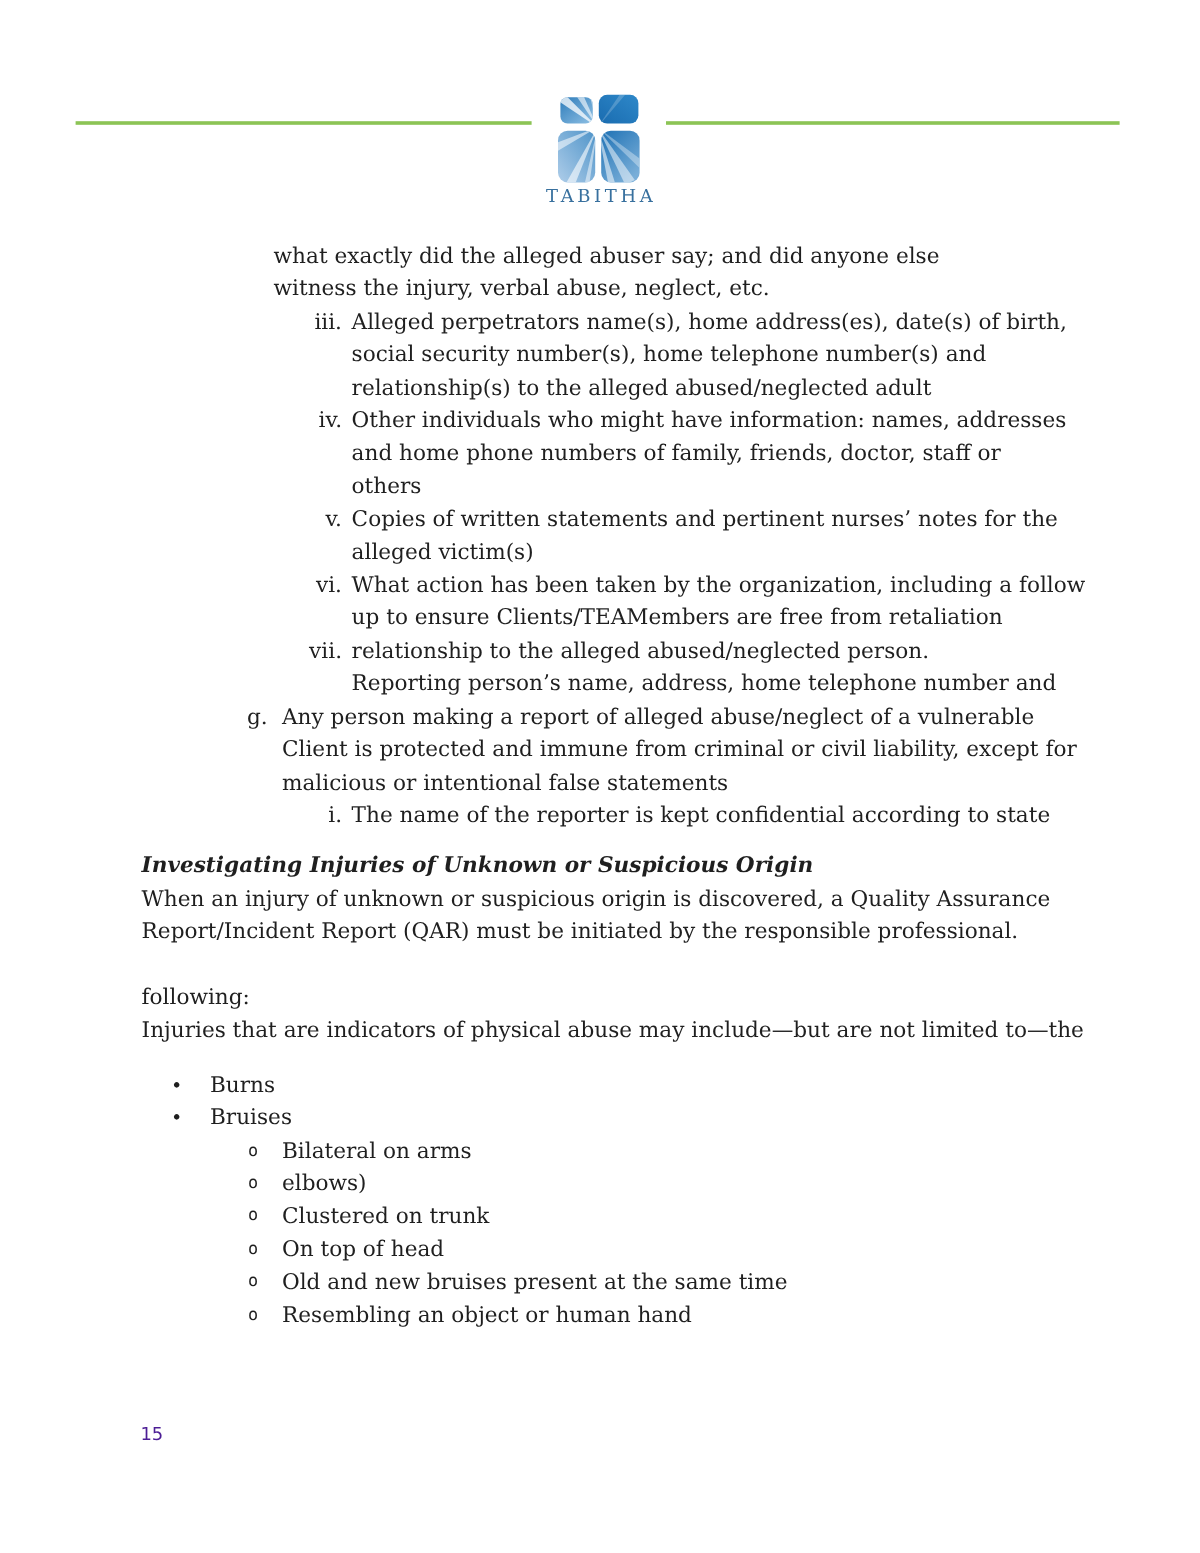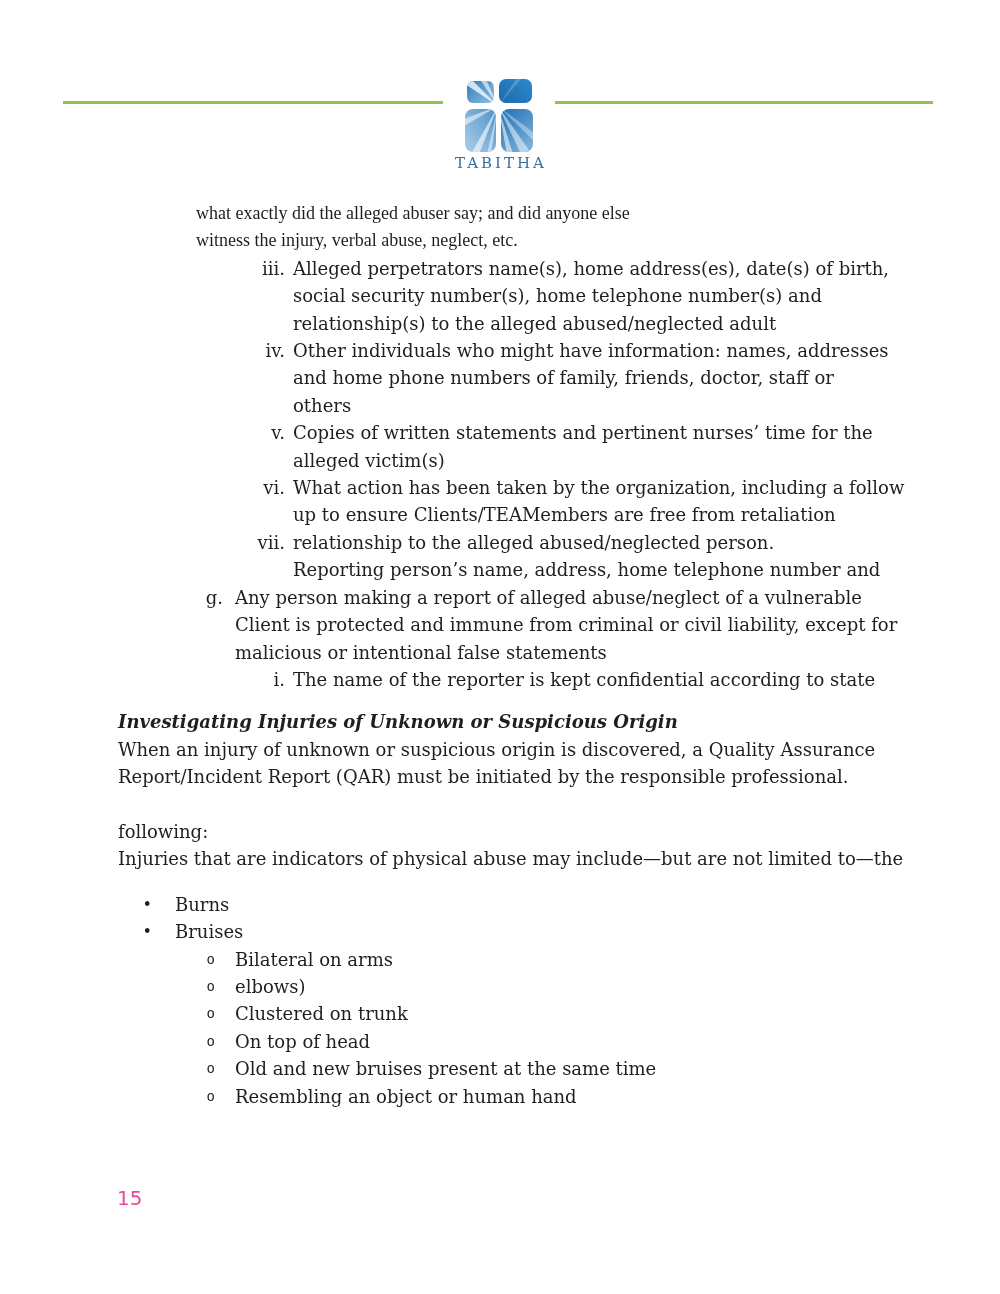--- a/index.html
+++ b/index.html
@@ -18,39 +18,39 @@
   .wordmark {
     margin-top:0px; font-size:15px; letter-spacing:3px; color:#38709e;
     font-family:"DejaVu Serif", serif; white-space:nowrap;
   }
   
   .content {
     position:absolute; left:118px; top:200px; width:800px;
     font-size:18px; line-height:27.4px;
   }
   .ln { white-space:nowrap; }
-  .cont { margin-left:78px;font-family:Liberation Serif, serif; }
+  .cont { margin-left:110px; }
   .list-item { position:relative; margin-left:175px; }
   .list-item > .marker { position:absolute; right:100%; padding-right:8px; white-space:nowrap; }
   .item-g { position:relative; margin-left:117px; }
   .item-g > .marker { position:absolute; right:100%; padding-right:12px; }
   .section-heading { margin-top:15px; font-weight:bold; font-style:italic; }
   .para { margin-top:0; }
   .para.spaced { margin-top:27.4px; }
   .bullet-list { margin-top:18px; }
   .bullet-item { position:relative; margin-left:57px; }
   .bullet-item > .marker { position:absolute; right:100%; padding-right:23px; font-size:16px; }
   .sub-bullet-item { position:relative; margin-left:117px; }
   .sub-bullet-item > .marker {
     position:absolute; right:100%; padding-right:20px;
     font-family:"DejaVu Sans Mono", monospace; font-size:14px;
   }
   .page-number {
     position:absolute; left:117px; top:1186px;
-    font-family:"DejaVu Sans", sans-serif; font-size:20px; color:#ec4899;
+    font-family:"DejaVu Sans", sans-serif; font-size:15px; color:#4c1d95;
   }
 </style>
 </head>
 <body>
 
 <div class="page">
 
   <div class="rule left"></div>
   <div class="rule right"></div>
   <div class="rule speck"></div>
@@ -117,21 +117,21 @@
 
     <div class="list-item">
       <span class="marker">iv.</span>
       <div class="ln">Other individuals who might have information: names, addresses</div>
       <div class="ln">and home phone numbers of family, friends, doctor, staff or</div>
       <div class="ln">others</div>
     </div>
 
     <div class="list-item">
       <span class="marker">v.</span>
-      <div class="ln">Copies of written statements and pertinent nurses’ time for the</div>
+      <div class="ln">Copies of written statements and pertinent nurses’ notes for the</div>
       <div class="ln">alleged victim(s)</div>
     </div>
 
     <div class="list-item">
       <span class="marker">vi.</span>
       <div class="ln">What action has been taken by the organization, including a follow</div>
       <div class="ln">up to ensure Clients/TEAMembers are free from retaliation</div>
     </div>
 
     <div class="list-item">

